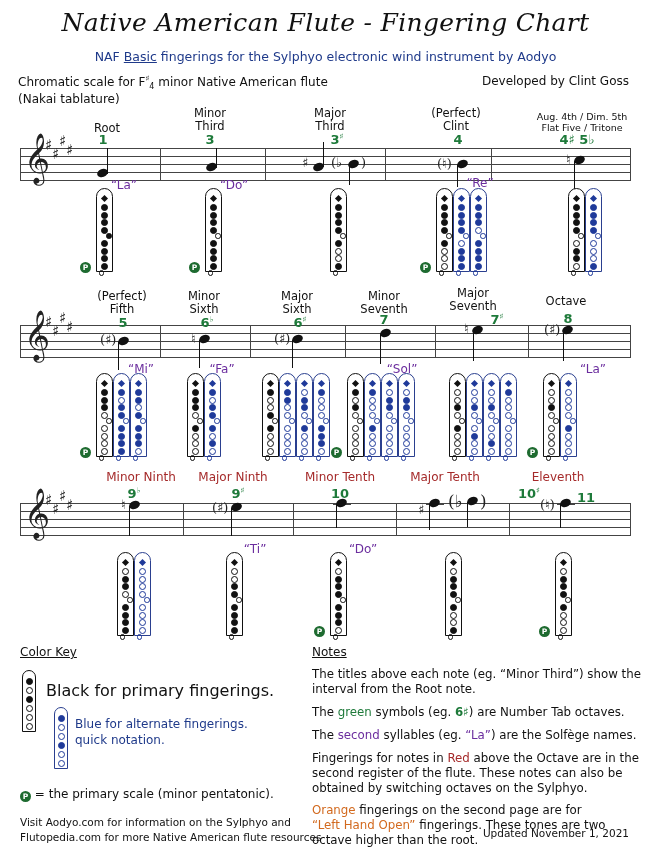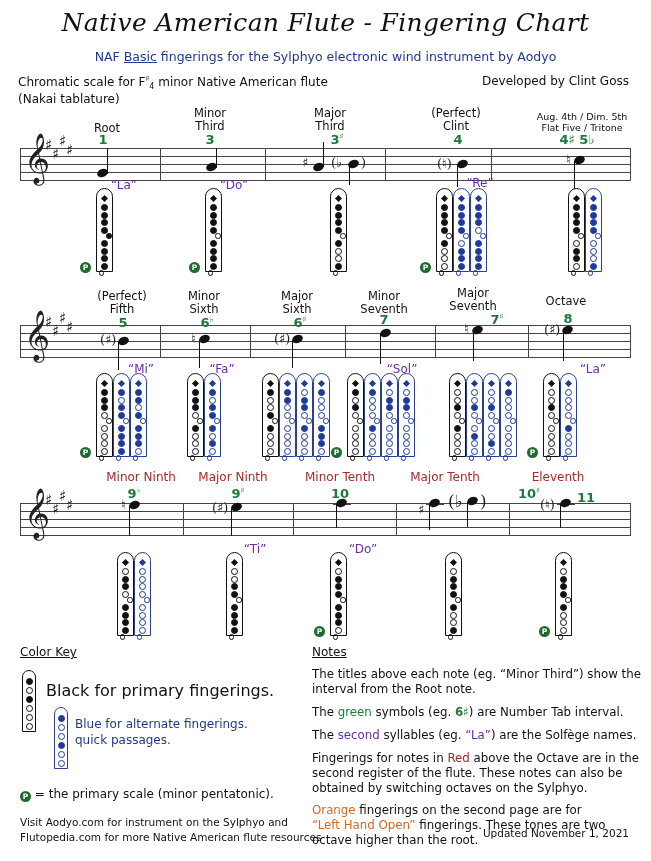--- a/index.html
+++ b/index.html
@@ -749,34 +749,34 @@
 <div class="flute blue" style="left:54px;top:707px;height:62px;border-radius:7px 7px 0 0;width:14px;">
   <div class="hole closed" style="left:2.5px;top:7px;"></div>
     <div class="hole" style="left:2.5px;top:16px;"></div>
     <div class="hole" style="left:2.5px;top:25px;"></div>
     <div class="hole closed" style="left:2.5px;top:34px;"></div>
     <div class="hole" style="left:2.5px;top:43px;"></div>
     <div class="hole" style="left:2.5px;top:52px;"></div>
 </div>
 <div class="key-blue">
   <div>Blue for alternate fingerings.</div>
-    <div>quick passages.</div>
+    <div>quick notation.</div>
 </div>
 <div class="key-p">
   <span class="pbadge" style="position:relative;display:inline-block;top:1px;">P</span><span> = the primary scale (minor pentatonic).</span>
 </div>
 <div class="visit">
-  <div>Visit Aodyo.com for instrument on the Sylphyo and</div>
+  <div>Visit Aodyo.com for information on the Sylphyo and</div>
     <div>Flutopedia.com for more Native American flute resources</div>
 </div>
 
 <div class="notes-title">Notes</div>
 <div class="note-p" style="top:667px;">The titles above each note (eg. “Minor Third”) show the interval from the Root note.</div>
 <div class="note-p" style="top:705px;">
-  <span>The </span><span class="c-green">green</span><span> symbols (eg. </span><b class="c-green">6♯</b><span>) are Number Tab interval.</span>
+  <span>The </span><span class="c-green">green</span><span> symbols (eg. </span><b class="c-green">6♯</b><span>) are Number Tab octaves.</span>
 </div>
 <div class="note-p" style="top:728px;">
   <span>The </span><span class="c-purple">second</span><span> syllables (eg. </span><span class="c-purple">“La”</span><span>) are the Solfège names.</span>
 </div>
 <div class="note-p" style="top:751px;">
   <span>Fingerings for notes in </span><span class="c-red">Red</span><span> above the Octave are in the second register of the flute. These notes can also be obtained by switching octaves on the Sylphyo.</span>
 </div>
 <div class="note-p" style="top:803px;width:300px;">
   <span class="c-orange">Orange</span><span> fingerings on the second page are for </span><span class="c-orange">“Left Hand Open”</span><span> fingerings. These tones are two octave higher than the root.</span>
 </div>

